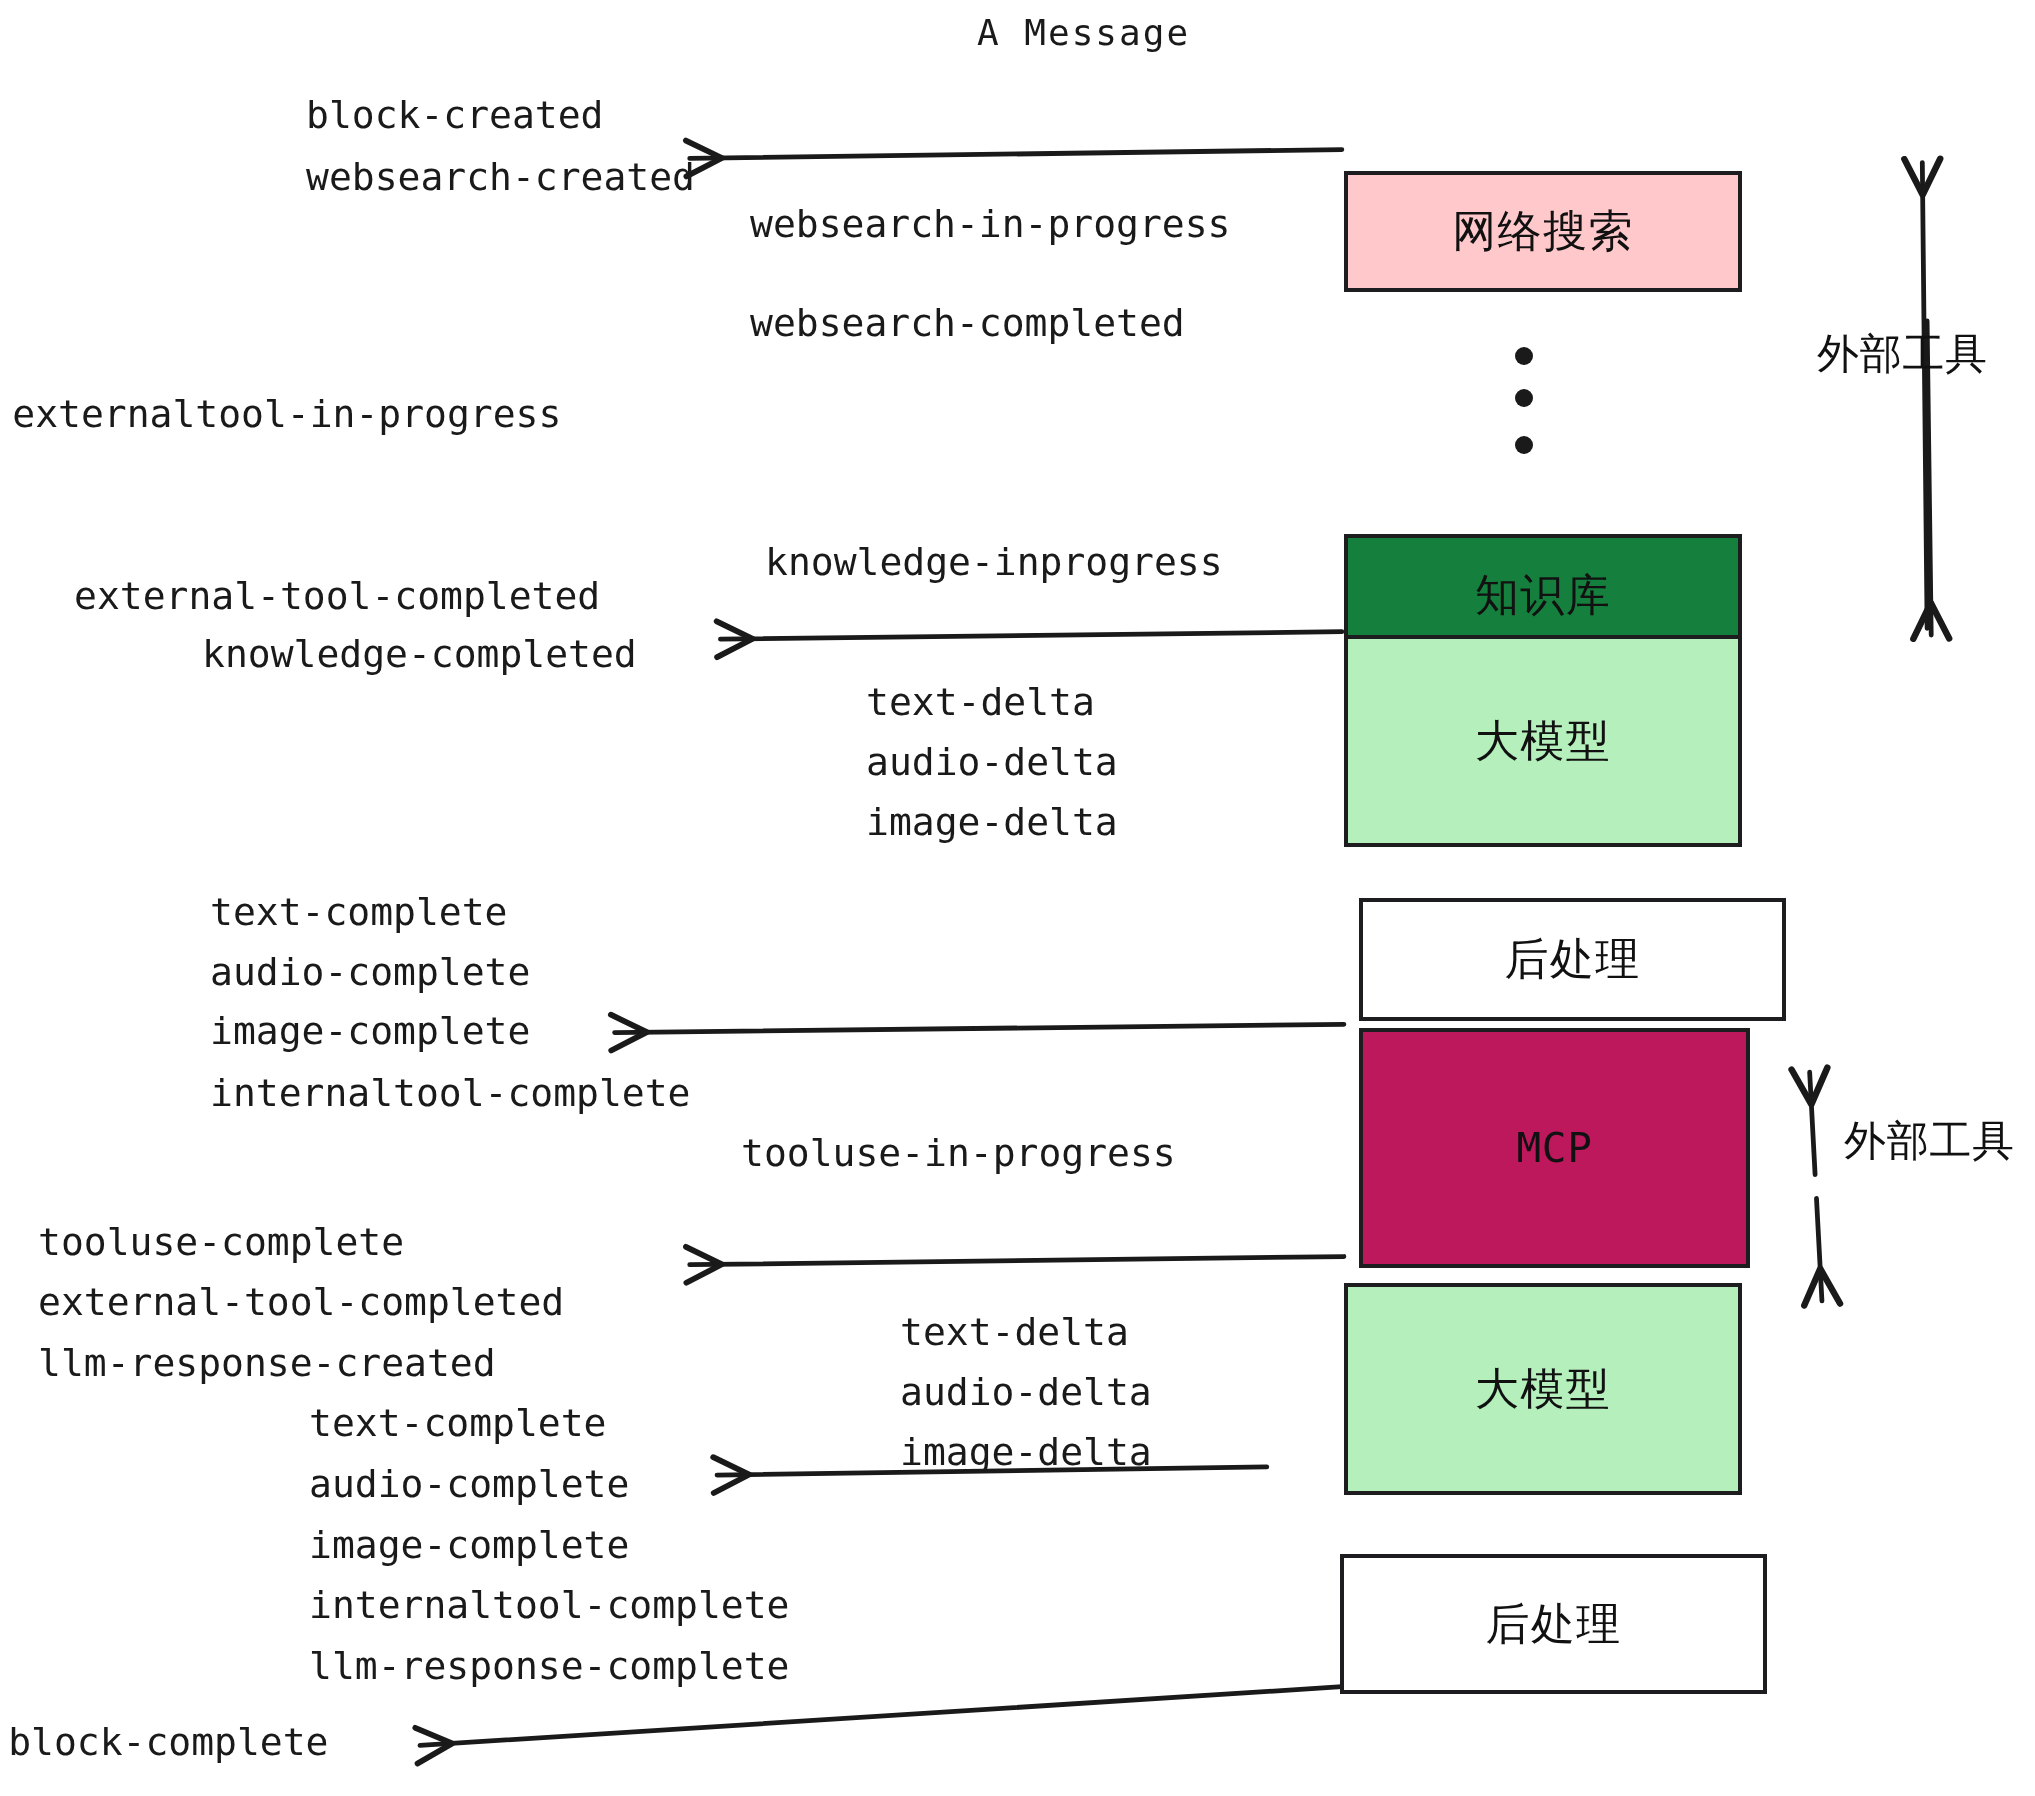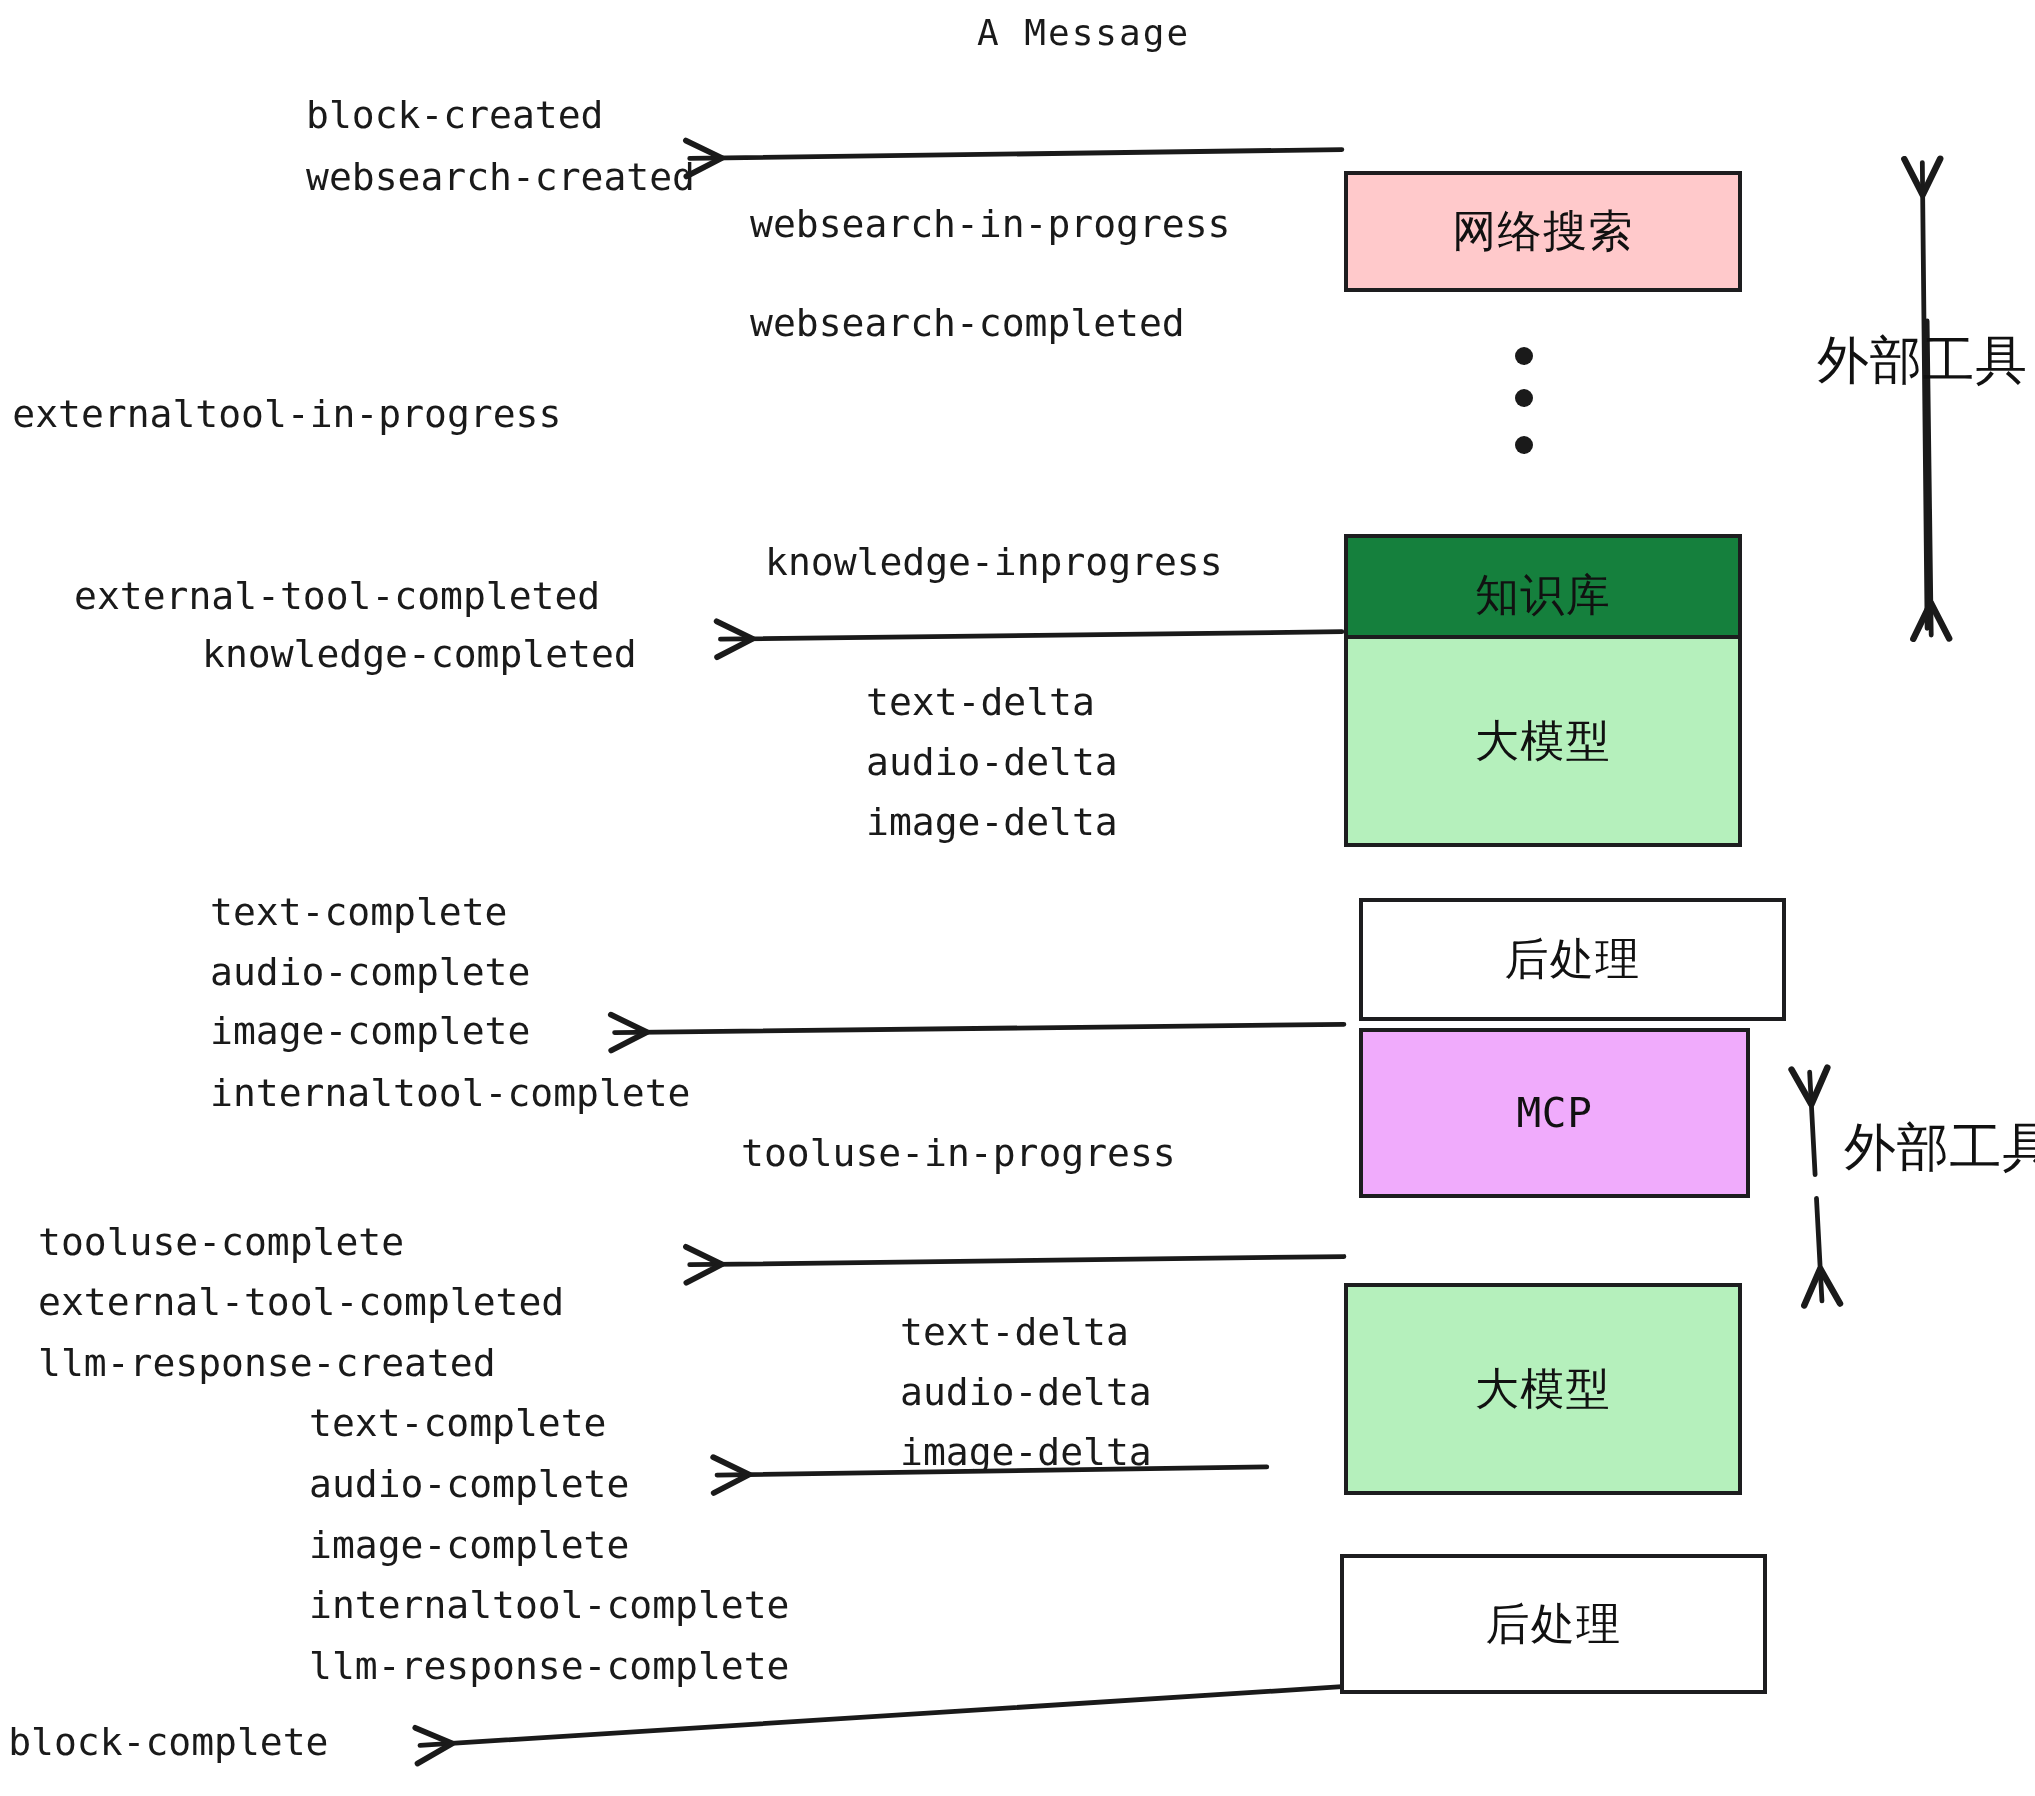--- a/index.html
+++ b/index.html
@@ -54,21 +54,21 @@
   .dot {
     position: absolute;
     width: 18px;
     height: 18px;
     border-radius: 50%;
     background: #1a1a1a;
   }
   .sidelabel {
     position: absolute;
     font-family: "DejaVu Sans", sans-serif;
-    font-size: 52px;
+    font-size: 42px;
     color: #111111;
     white-space: nowrap;
     letter-spacing: 0.7px;
   }
   svg.overlay {
     position: absolute;
     left: 0;
     top: 0;
     width: 2035px;
     height: 1796px;
@@ -126,21 +126,21 @@
   </div>
 
   <div class="node" style="left:1344px; top:635px; width:398px; height:212px; background:#B5F0BC;">
     <span>大模型</span>
   </div>
 
   <div class="node" style="left:1359px; top:898px; width:427px; height:123px; background:#FFFFFF;">
     <span>后处理</span>
   </div>
 
-  <div class="node latin" style="left:1359px; top:1028px; width:391px; height:170px; background:#f0abfc;text-align:center;">
+  <div class="node latin" style="left:1359px; top:1028px; width:391px; height:240px; background:#be185d;text-align:center;">
     <span>MCP</span>
   </div>
 
   <div class="node" style="left:1344px; top:1283px; width:398px; height:212px; background:#B5F0BC;">
     <span>大模型</span>
   </div>
 
   <div class="node" style="left:1340px; top:1554px; width:427px; height:140px; background:#FFFFFF;">
     <span>后处理</span>
   </div>

